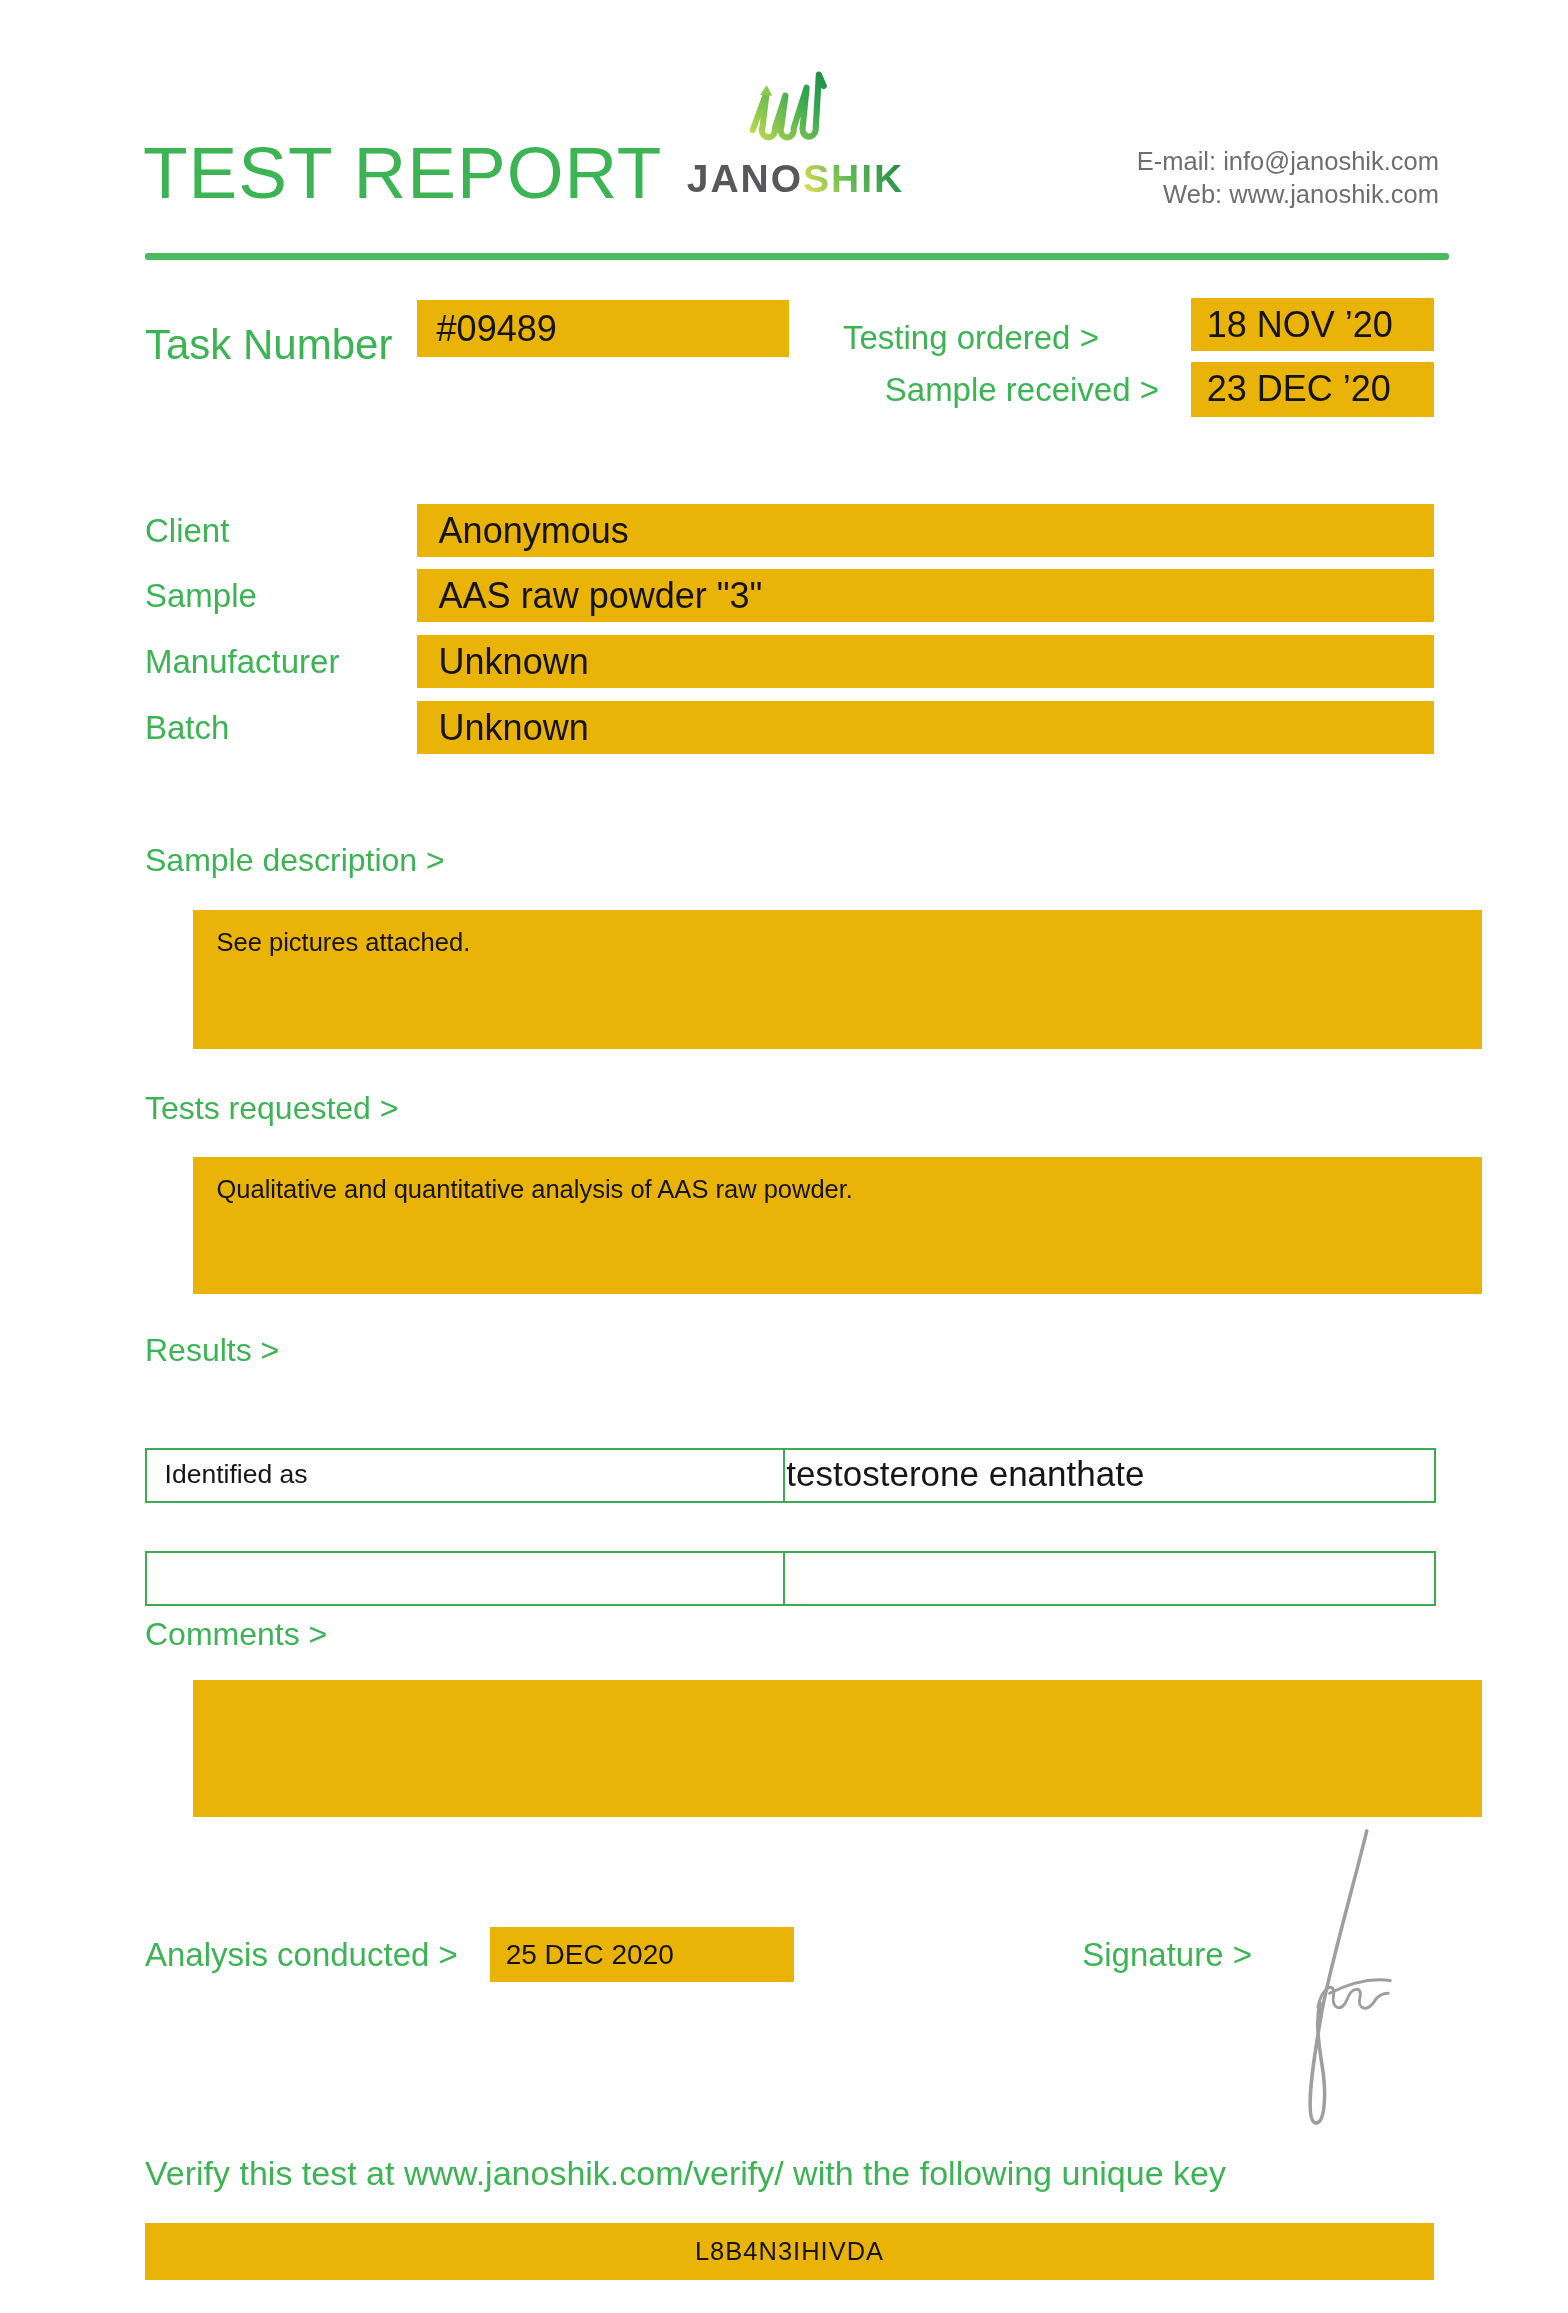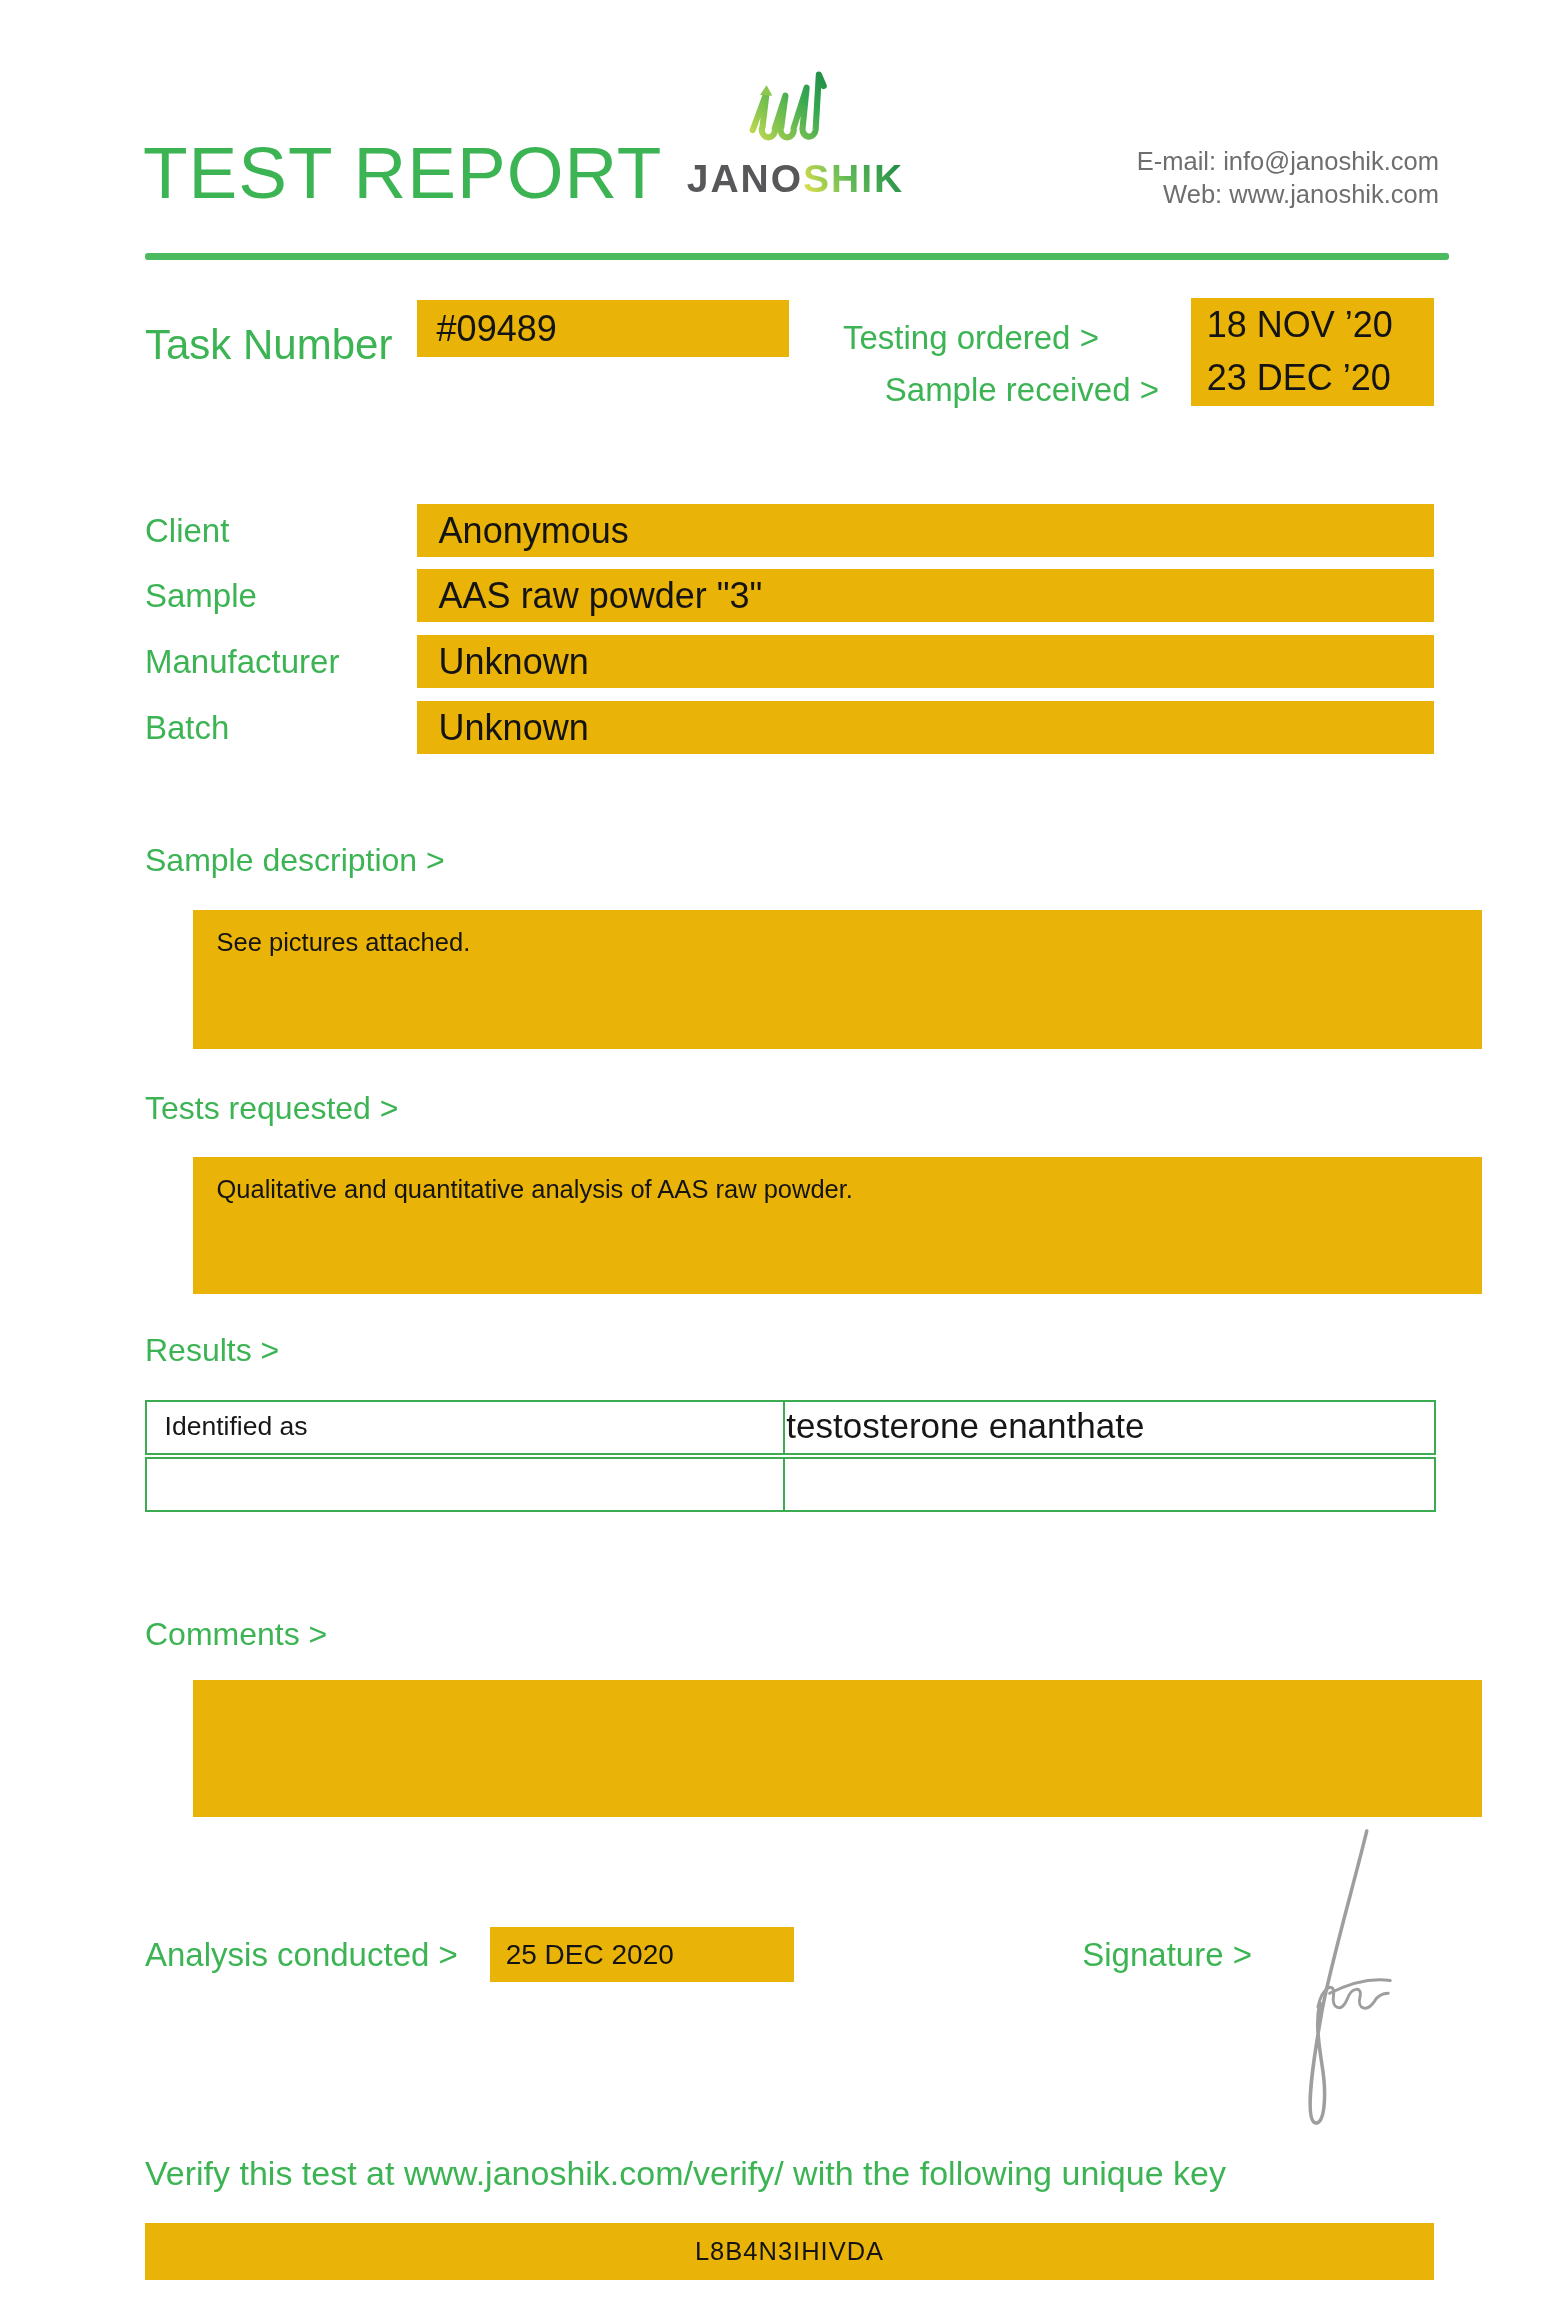--- a/index.html
+++ b/index.html
@@ -42,35 +42,35 @@
   .gbox{background:#eab308;}
   .boxval{font-size:36px;color:#141414;}
 
   
   .task-label{left:145px;top:316px;height:57px;line-height:57px;font-size:42px;}
   .task-box{left:417px;top:300px;width:372px;height:57px;}
   .task-box span{display:block;padding-left:19.6px;line-height:57px;}
   .date-label-1{left:843px;top:311px;width:316px;height:53px;line-height:53px;text-align:left;}
   .date-box-1{left:1191px;top:298px;width:243px;height:53px;}
   .date-label-2{left:843px;top:362px;width:316px;height:55px;line-height:55px;text-align:right;}
-  .date-box-2{left:1191px;top:351px;width:243px;height:55px;}
+  .date-box-2{left:1191px;top:362px;width:243px;height:55px;}
   .date-box-1 span,.date-box-2 span{display:block;padding-left:15.7px;line-height:54px;}
 
   
   .info-label{left:145px;width:265px;height:53px;line-height:53px;}
   .info-box{left:417px;width:1017px;height:53px;}
   .info-box span{display:block;padding-left:21.6px;line-height:53px;}
 
   .section-heading{font-size:32px;color:#3cb454;line-height:1.1;}
   .body-box{left:145px;width:1289px;margin-left:48px;}
   .body-box .txt{display:block;padding:15.7px 23.5px;font-size:25.5px;line-height:33px;color:#141414;}
 
   
   .results-table{left:145px;top:1400px;width:1291px;}
-  .r-row{display:flex;height:55px;border:2.9px solid #3cab51;box-sizing:border-box;margin-bottom:2px;background:#ffffff;}
+  .r-row{display:flex;height:55px;border:2.9px solid #3cab51;box-sizing:border-box;margin-bottom:2px;background:#ffffff;margin-top:48px;}
   .r-cell-l{width:49.6%;box-sizing:border-box;border-right:2.9px solid #3cab51;padding-left:17.6px;font-size:26.5px;line-height:48px;overflow:hidden;}
   .r-cell-r{flex:1;padding-left:1px;font-size:35px;line-height:48px;overflow:hidden;}
 
   
   .analysis-label{left:145px;top:1927px;height:55px;line-height:55px;}
   .analysis-box{left:490px;top:1927px;width:304px;height:55px;}
   .analysis-box span{display:block;padding-left:15.7px;line-height:55px;font-size:28px;}
   .sig-label{left:980px;top:1927px;width:272px;height:55px;line-height:55px;text-align:right;}
   .sig-svg{left:1269px;top:1821px;}
   .verify-line{left:145px;top:2154px;width:1306px;font-size:34px;color:#3cb454;white-space:nowrap;}

